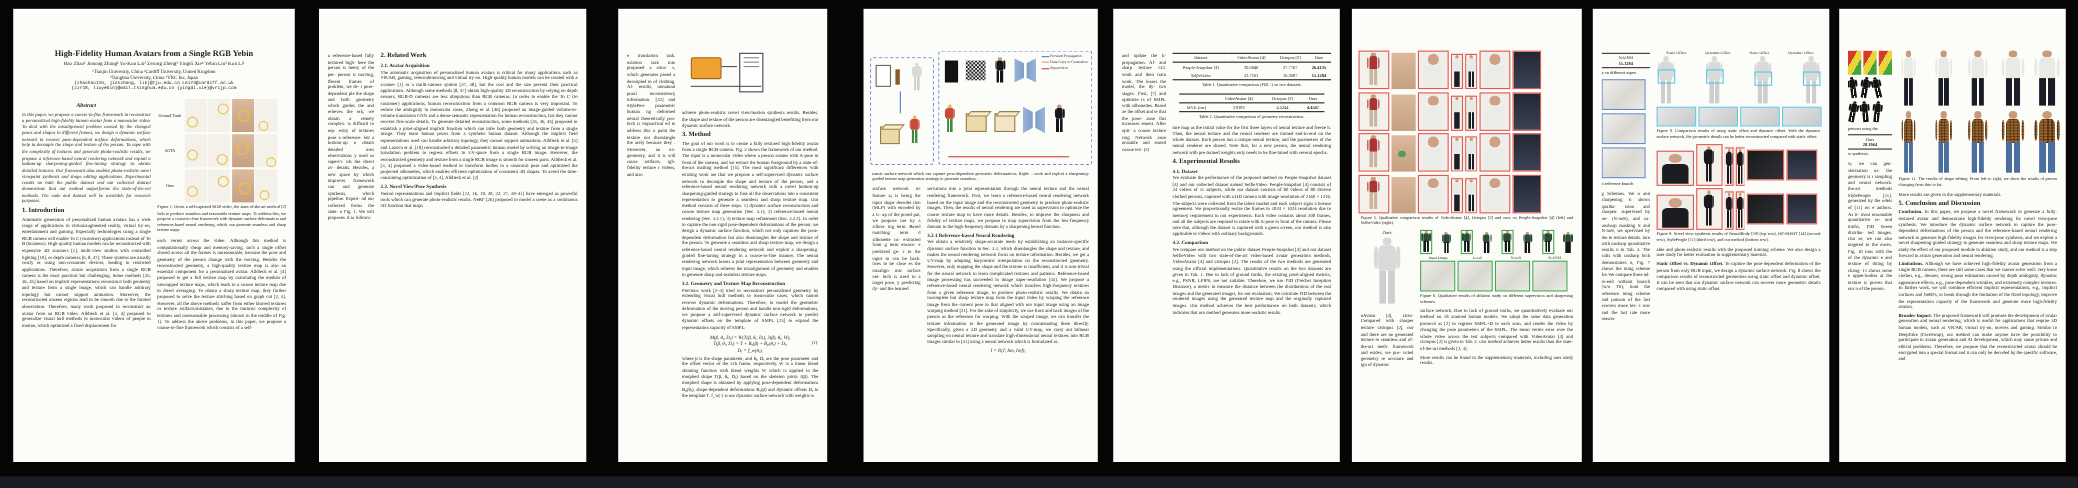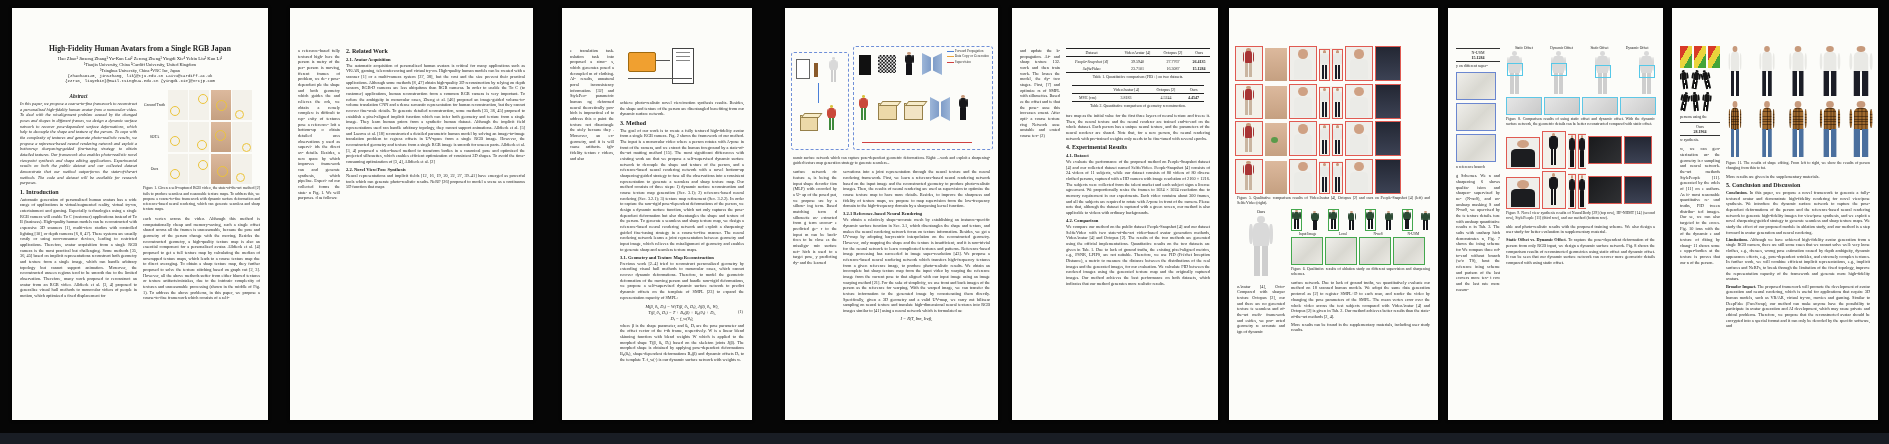--- a/index.html
+++ b/index.html
@@ -95,21 +95,21 @@
   .row{display:flex;gap:2px;align-items:flex-end;}
   .lbl{font-size:3.6px;text-align:center;flex:1;}
 </style>
 </head>
 <body>
 
 <div id="stage">
 
   <div class="page" id="p1">
     <div style="margin-top:36px">
-      <div class="ttl">High-Fidelity Human Avatars from a Single RGB Japan</div>
+      <div class="ttl">High-Fidelity Human Avatars from a Single RGB Yebin</div>
       <div class="auth">Hao Zhao¹  Jinsong Zhang¹  Yu-Kun Lai²  Zerong Zheng³  Yingdi Xie⁴  Yebin Liu³  Kun Li¹</div>
       <div class="affil">¹Tianjin University, China    ²Cardiff University, United Kingdom</div>
       <div class="affil">³Tsinghua University, China    ⁴VRC Inc, Japan</div>
       <div class="mail">{zhaohao120, jinszhang, lik}@tju.edu.cn   LaiY4@cardiff.ac.uk</div>
       <div class="mail">{zzr18, liuyebin}@mail.tsinghua.edu.cn  {yingdi.xie}@vrcjp.com</div>
     </div>
     <div class="cols" style="margin-top:7px">
       <div class="col">
         <div class="h2 ctr it">Abstract</div>
         <div class="bt it">In this paper, we propose a coarse-to-fine framework to reconstruct a personalized high-fidelity human avatar from a monocular video. To deal with the misalignment problem caused by the changed poses and shapes in different frames, we design a dynamic surface network to recover pose-dependent surface deformations, which help to decouple the shape and texture of the person. To cope with the complexity of textures and generate photo-realistic results, we propose a reference-based neural rendering network and exploit a bottom-up sharpening-guided fine-tuning strategy to obtain detailed textures. Our framework also enables photo-realistic novel viewpoint synthesis and shape editing applications. Experimental results on both the public dataset and our collected dataset demonstrate that our method outperforms the state-of-the-art methods. The code and dataset will be available for research purposes.</div>

